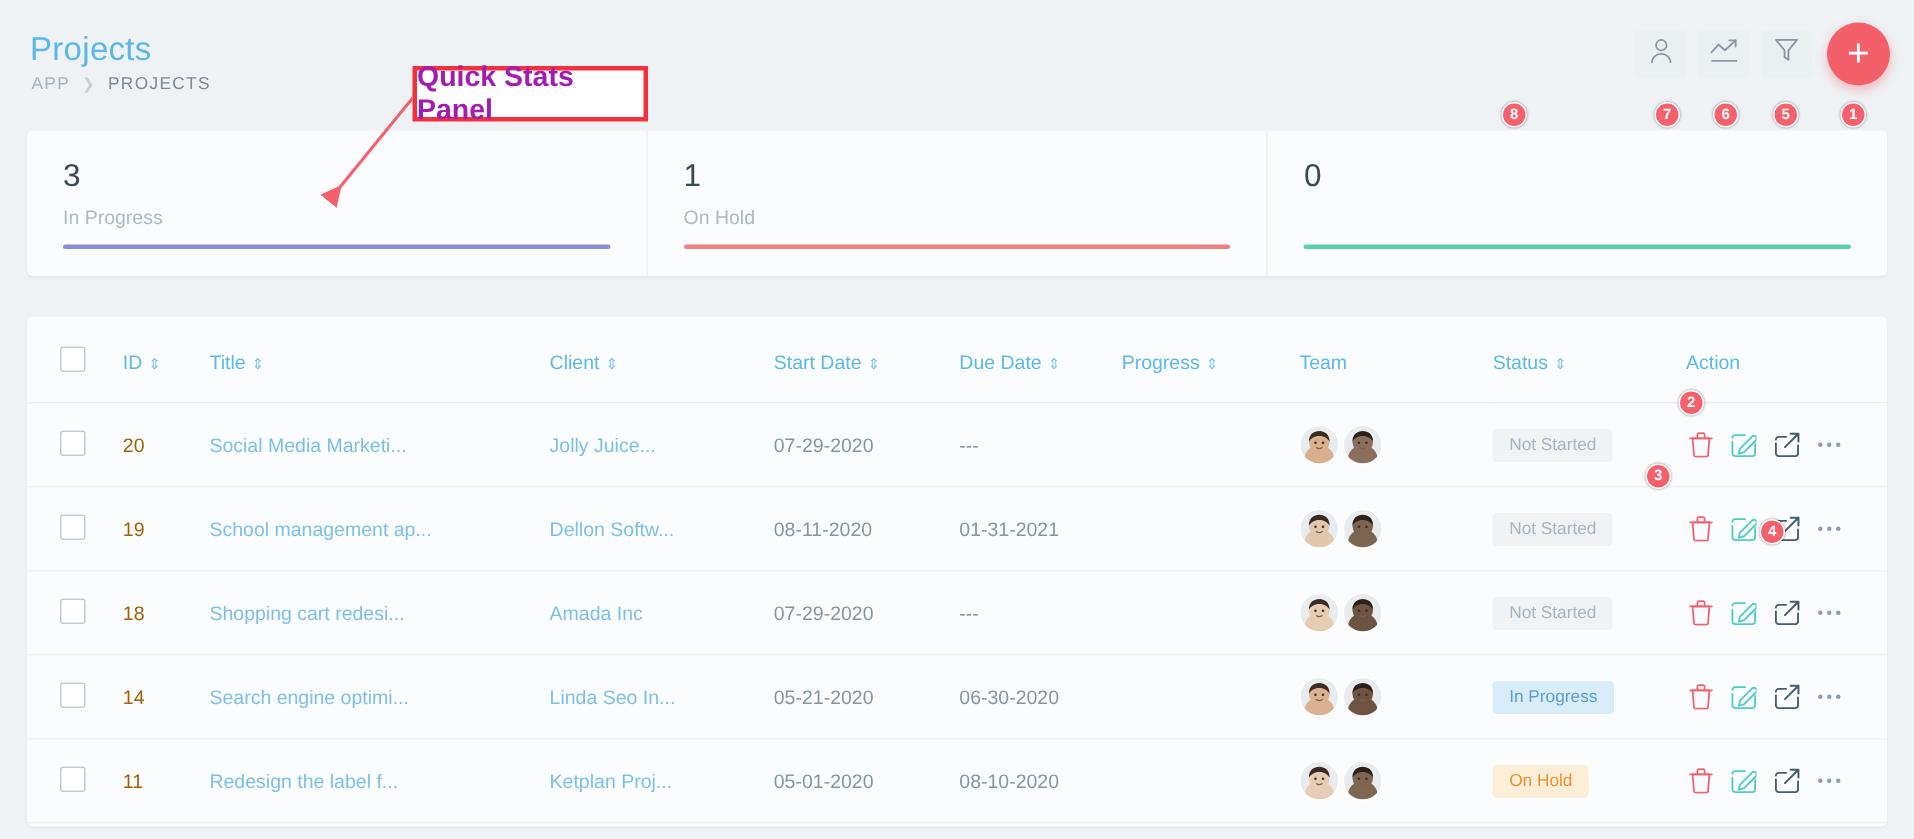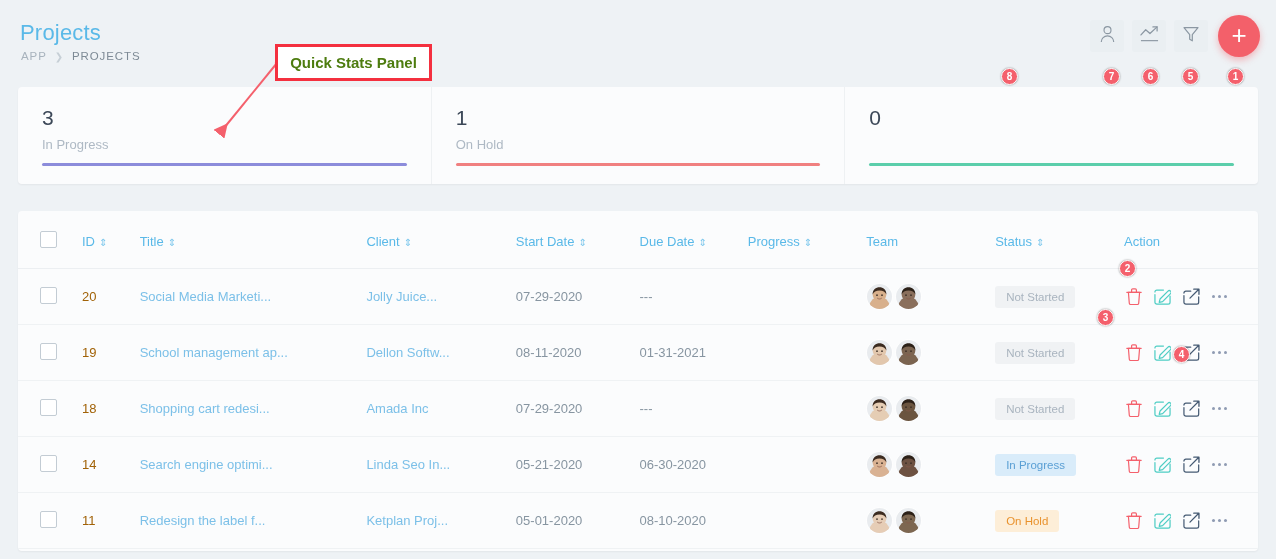--- a/index.html
+++ b/index.html
@@ -56,21 +56,21 @@
     border: 1.5px solid #fff; box-shadow: 0 0 2px rgba(0,0,0,.45);
     z-index: 40;
   }
 
   
   .callout {
     position: absolute; left: 275px; top: 44px; width: 157px; height: 37px;
     background: #fff; border: 3px solid #f4303f; display: flex;
     align-items: center; justify-content: center; z-index: 35;
   }
-  .callout span { color: #4d7c0f; font-size: 15px; font-weight: bold; }
+  .callout span { color: #a21caf; font-size: 19px; font-weight: bold; }
   .callout-arrow { position: absolute; left: 200px; top: 60px; z-index: 34; }
 
   
   .stats-card {
     position: absolute; left: 18px; top: 87px; width: 1240px; height: 97px;
     background: #fbfcfd; border-radius: 4px; display: flex;
     box-shadow: 0 1px 2px rgba(0,0,0,.05);
   }
   .stat {
     flex: 1; position: relative; padding: 20px 24px 0 24px; border-right: 1px solid #eef1f3;

